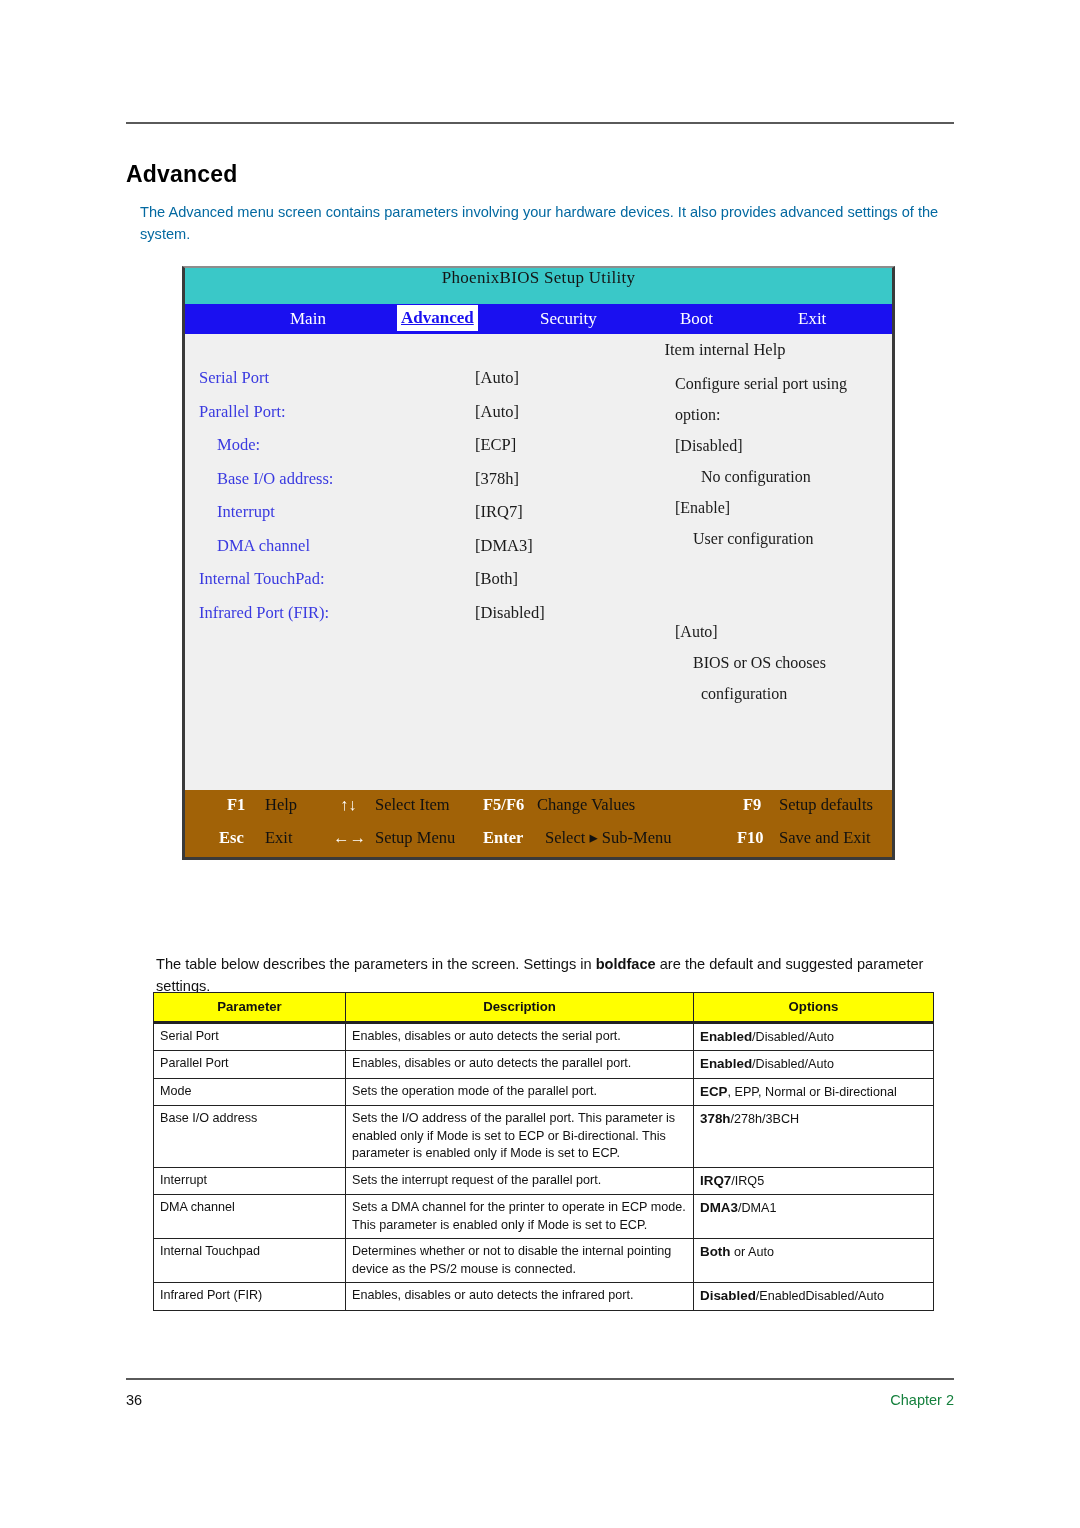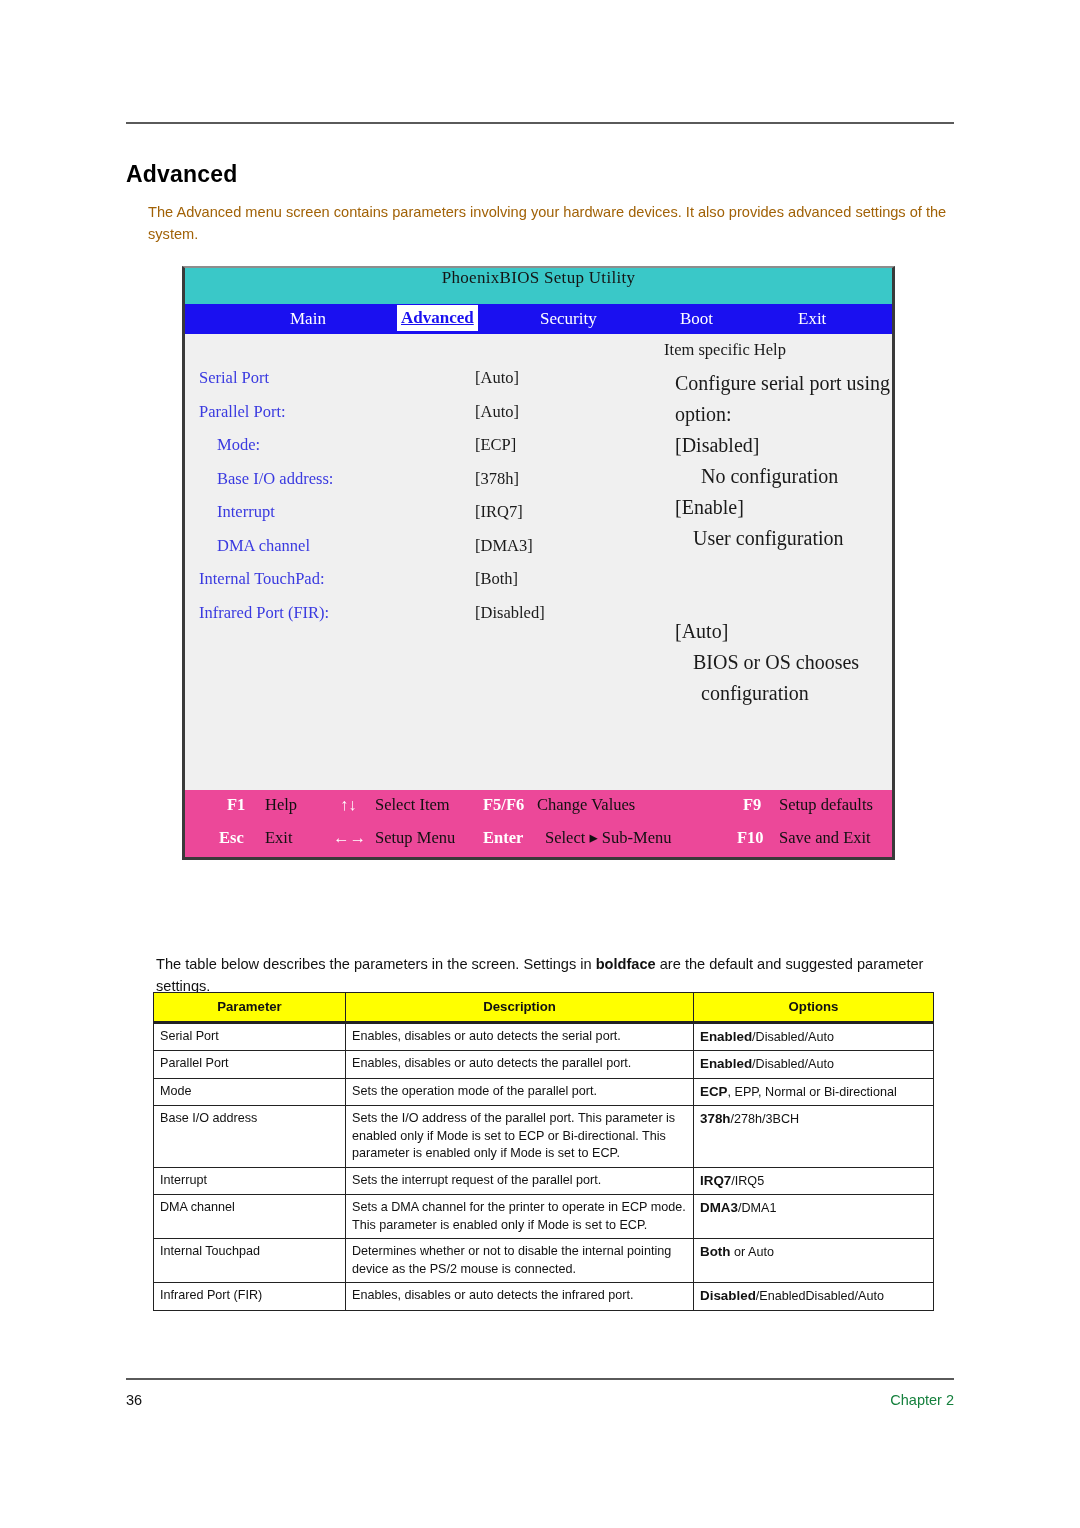--- a/index.html
+++ b/index.html
@@ -40,26 +40,26 @@
     top: 146px;
     font-size: 23px;
     font-weight: bold;
     letter-spacing: 0.2px;
     color: #000;
   }
 
   
   .intro {
     position: absolute;
-    left: 148px;
+    left: 140px;
     top: 186px;
     width: 800px;
     font-size: 14.6px;
     line-height: 22px;
-    color: #a16207;
+    color: #0369a1;
   }
 
   
   .bios {
     position: absolute;
     left: 182px;
     top: 266px;
     width: 713px;
     height: 594px;
     background: #f0f0f0;
@@ -143,36 +143,36 @@
     left: 290px;
     color: #1a1a1a;
     white-space: nowrap;
   }
 
   .helppanel {
     position: absolute;
     left: 490px;
     top: 34px;
     width: 215px;
-    font-size: 20px;
+    font-size: 16px;
     color: #1a1a1a;
     line-height: 31px;
   }
   .helppanel .hl { white-space: nowrap; }
   .helppanel .hl.ind1 { padding-left: 26px; }
   .helppanel .hl.ind2 { padding-left: 18px; }
   .helppanel .gap { height: 62px; }
 
   .bios-footer {
     position: absolute;
     left: 0;
     bottom: 0;
     width: 100%;
     height: 67px;
-    background: #ec4899;
+    background: #a16207;
     color: #ffffff;
   }
   .bios-footer .frow {
     position: relative;
     height: 33px;
     font-size: 16.5px;
   }
   .bios-footer .fk {
     position: absolute;
     top: 5px;
@@ -275,21 +275,21 @@
       <span class="mi" style="left:22px;margin-top:30px;">Info.</span>
       <span class="mi" style="left:105px;">Main</span>
       <span class="mi active" style="left:212px;">Advanced</span>
       <span class="mi" style="left:355px;">Security</span>
       <span class="mi" style="left:495px;">Boot</span>
       <span class="mi" style="left:613px;">Exit</span>
     </div>
 
     <div class="bios-body">
 
-      <div class="help-title">Item specific Help</div>
+      <div class="help-title">Item internal Help</div>
 
       <div class="settings">
         <div class="srow">
           <span class="lbl">Serial Port</span>
           <span class="val">[Auto]</span>
         </div>
         <div class="srow">
           <span class="lbl">Parallel Port:</span>
           <span class="val">[Auto]</span>
         </div>

